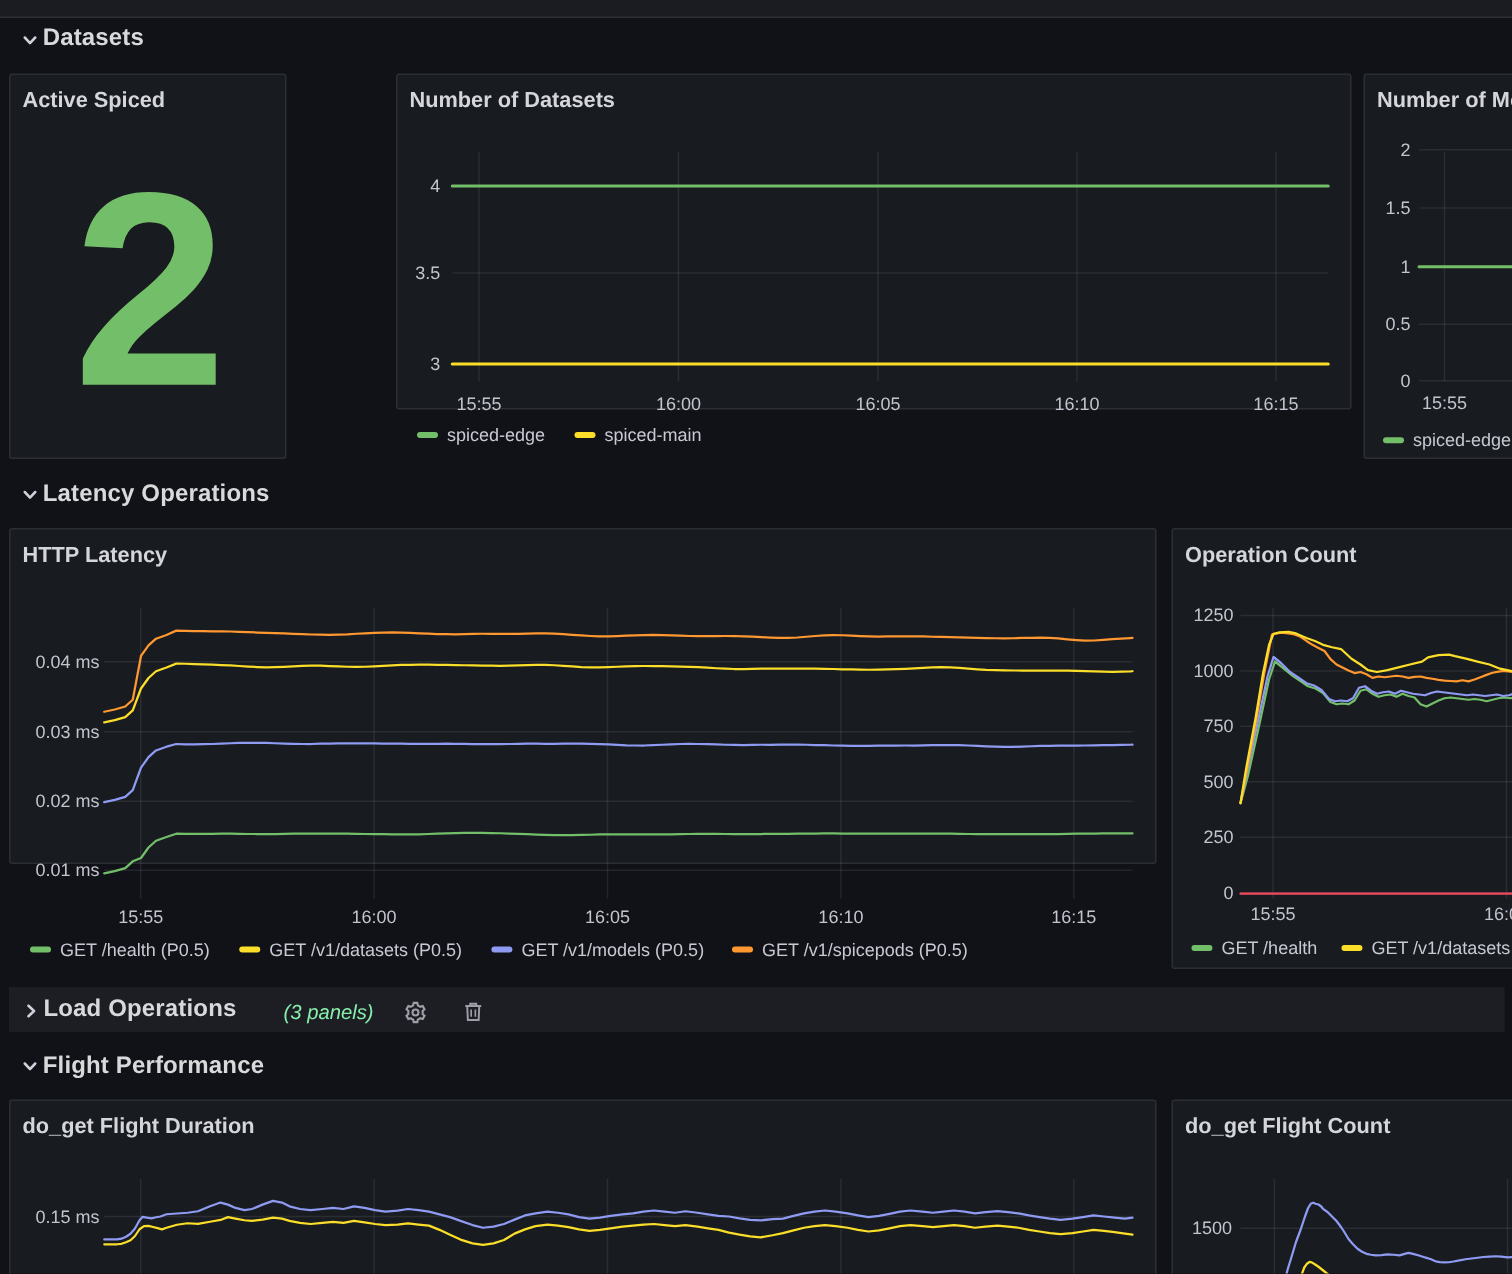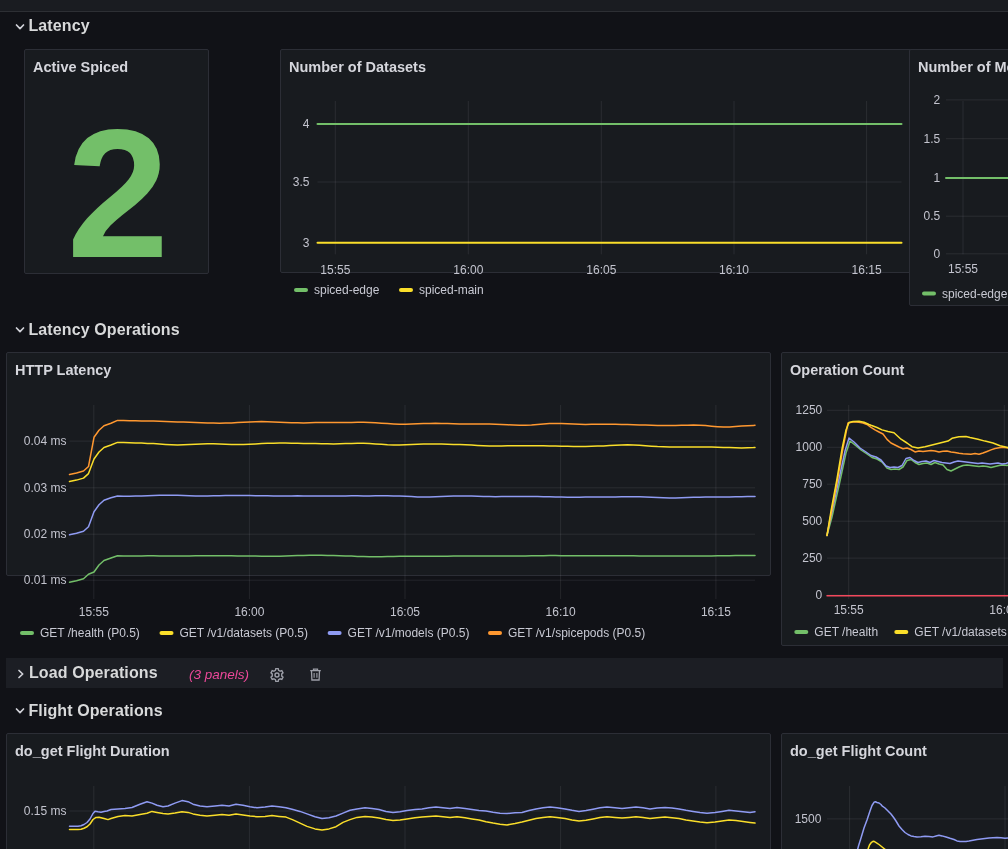--- a/index.html
+++ b/index.html
@@ -1,46 +1,46 @@
 <!DOCTYPE html>
 <html><head><meta charset="utf-8"><style>*{margin:0;padding:0;box-sizing:border-box}html,body{width:1008px;height:849px;overflow:hidden;background:#111217;font-family:"Liberation Sans",sans-serif;position:relative}.panel{position:absolute;background:#181b1f;border:1px solid #2c2e36;border-radius:2px}.sechead{position:absolute;font-weight:700;font-size:16px;color:#d8d9da;letter-spacing:0.1px}svg text{font-family:"Liberation Sans",sans-serif}</style></head><body>
 <div style="position:absolute;left:0;top:0;width:1008px;height:12px;background:#1a1c21;border-bottom:1px solid #2d2f34"></div>
 <svg style="position:absolute;left:15px;top:21.5px" width="10" height="10" viewBox="0 0 10 10">
     <polyline points="1.5,3 5,6.7 8.5,3" fill="none" stroke="#d0d1d8" stroke-width="1.7" stroke-linecap="round" stroke-linejoin="round"></polyline>
   </svg>
-<div class="sechead" style="left:28.5px;top:17px">Latency</div>
+<div class="sechead" style="left:28.5px;top:17px">Datasets</div>
 <svg style="position:absolute;left:15px;top:325px" width="10" height="10" viewBox="0 0 10 10">
     <polyline points="1.5,3 5,6.7 8.5,3" fill="none" stroke="#d0d1d8" stroke-width="1.7" stroke-linecap="round" stroke-linejoin="round"></polyline>
   </svg>
 <div class="sechead" style="left:28.5px;top:320.5px">Latency Operations</div>
 <svg style="position:absolute;left:15px;top:706px" width="10" height="10" viewBox="0 0 10 10">
     <polyline points="1.5,3 5,6.7 8.5,3" fill="none" stroke="#d0d1d8" stroke-width="1.7" stroke-linecap="round" stroke-linejoin="round"></polyline>
   </svg>
-<div class="sechead" style="left:28.5px;top:701.5px">Flight Operations</div>
+<div class="sechead" style="left:28.5px;top:701.5px">Flight Performance</div>
 <div style="position:absolute;left:6px;top:658px;width:997px;height:30px;background:#1c1e24"></div>
 <svg style="position:absolute;left:16px;top:668.5px" width="10" height="10" viewBox="0 0 10 10">
     <polyline points="3,1.5 6.7,5 3,8.5" fill="none" stroke="#d0d1d8" stroke-width="1.7" stroke-linecap="round" stroke-linejoin="round"></polyline>
   </svg>
 <div class="sechead" style="left:29px;top:664px">Load Operations</div>
-<div style="position:absolute;left:189px;top:666.5px;font-size:13.5px;font-style:italic;color:#ec4899">(3 panels)</div>
+<div style="position:absolute;left:189px;top:666.5px;font-size:13.5px;font-style:italic;color:#86efac">(3 panels)</div>
 <svg style="position:absolute;left:269px;top:667px" width="16" height="16" viewBox="0 0 16 16">
     <path fill="none" stroke="#9d9fa8" stroke-width="1.4" d="M6.8,1.6 L9.2,1.6 L9.6,3.3 A5,5 0 0 1 11.1,4.2 L12.8,3.7 L14,5.8 L12.7,7 A5,5 0 0 1 12.7,9 L14,10.2 L12.8,12.3 L11.1,11.8 A5,5 0 0 1 9.6,12.7 L9.2,14.4 L6.8,14.4 L6.4,12.7 A5,5 0 0 1 4.9,11.8 L3.2,12.3 L2,10.2 L3.3,9 A5,5 0 0 1 3.3,7 L2,5.8 L3.2,3.7 L4.9,4.2 A5,5 0 0 1 6.4,3.3 Z"></path>
     <circle cx="8" cy="8" r="2" fill="none" stroke="#9d9fa8" stroke-width="1.4"></circle>
   </svg>
 <svg style="position:absolute;left:308px;top:666.5px" width="15" height="15" viewBox="0 0 15 15">
     <path fill="none" stroke="#9d9fa8" stroke-width="1.3" d="M2.2,3.6 L12.8,3.6 M5.5,3.4 L5.5,2.1 L9.5,2.1 L9.5,3.4 M3.5,3.8 L3.9,13 L11.1,13 L11.5,3.8"></path>
     <path stroke="#9d9fa8" stroke-width="1.1" d="M6.1,6 L6.1,10.8 M8.9,6 L8.9,10.8"></path>
   </svg>
-<div class="panel" style="left:24px;top:49px;width:185px;height:225px">
+<div class="panel" style="left:6px;top:49px;width:185px;height:257px">
     <svg width="183" height="255" style="display:block">
       <text x="8" y="21.5" font-size="14.5" font-weight="700" fill="#d5d6dc">Active Spiced</text>
       <text x="93" y="206.5" font-size="184" font-weight="bold" fill="#73BF69" text-anchor="middle" font-family="Liberation Sans">2</text>
     </svg>
   </div>
-<div class="panel" style="left:280px;top:49px;width:637px;height:224px">
+<div class="panel" style="left:264px;top:49px;width:637px;height:224px">
     <svg width="635" height="255" style="display:block">
       <text x="8" y="21.5" font-size="14.5" font-weight="700" fill="#d5d6dc">Number of Datasets</text>
       <line x1="54.3" y1="51.0" x2="54.3" y2="204.3" stroke="rgba(204,204,220,0.10)" stroke-width="1"></line>
       <line x1="187.3" y1="51.0" x2="187.3" y2="204.3" stroke="rgba(204,204,220,0.10)" stroke-width="1"></line>
       <line x1="320.3" y1="51.0" x2="320.3" y2="204.3" stroke="rgba(204,204,220,0.10)" stroke-width="1"></line>
       <line x1="453.0" y1="51.0" x2="453.0" y2="204.3" stroke="rgba(204,204,220,0.10)" stroke-width="1"></line>
       <line x1="585.6" y1="51.0" x2="585.6" y2="204.3" stroke="rgba(204,204,220,0.10)" stroke-width="1"></line>
       <line x1="36.5" y1="74.0" x2="620.5" y2="74.0" stroke="rgba(204,204,220,0.10)" stroke-width="1"></line>
       <text x="28.5" y="74.0" font-size="12" fill="#c3c4ce" text-anchor="end" dominant-baseline="central">4</text>
       <line x1="36.5" y1="132.0" x2="620.5" y2="132.0" stroke="rgba(204,204,220,0.10)" stroke-width="1"></line>

